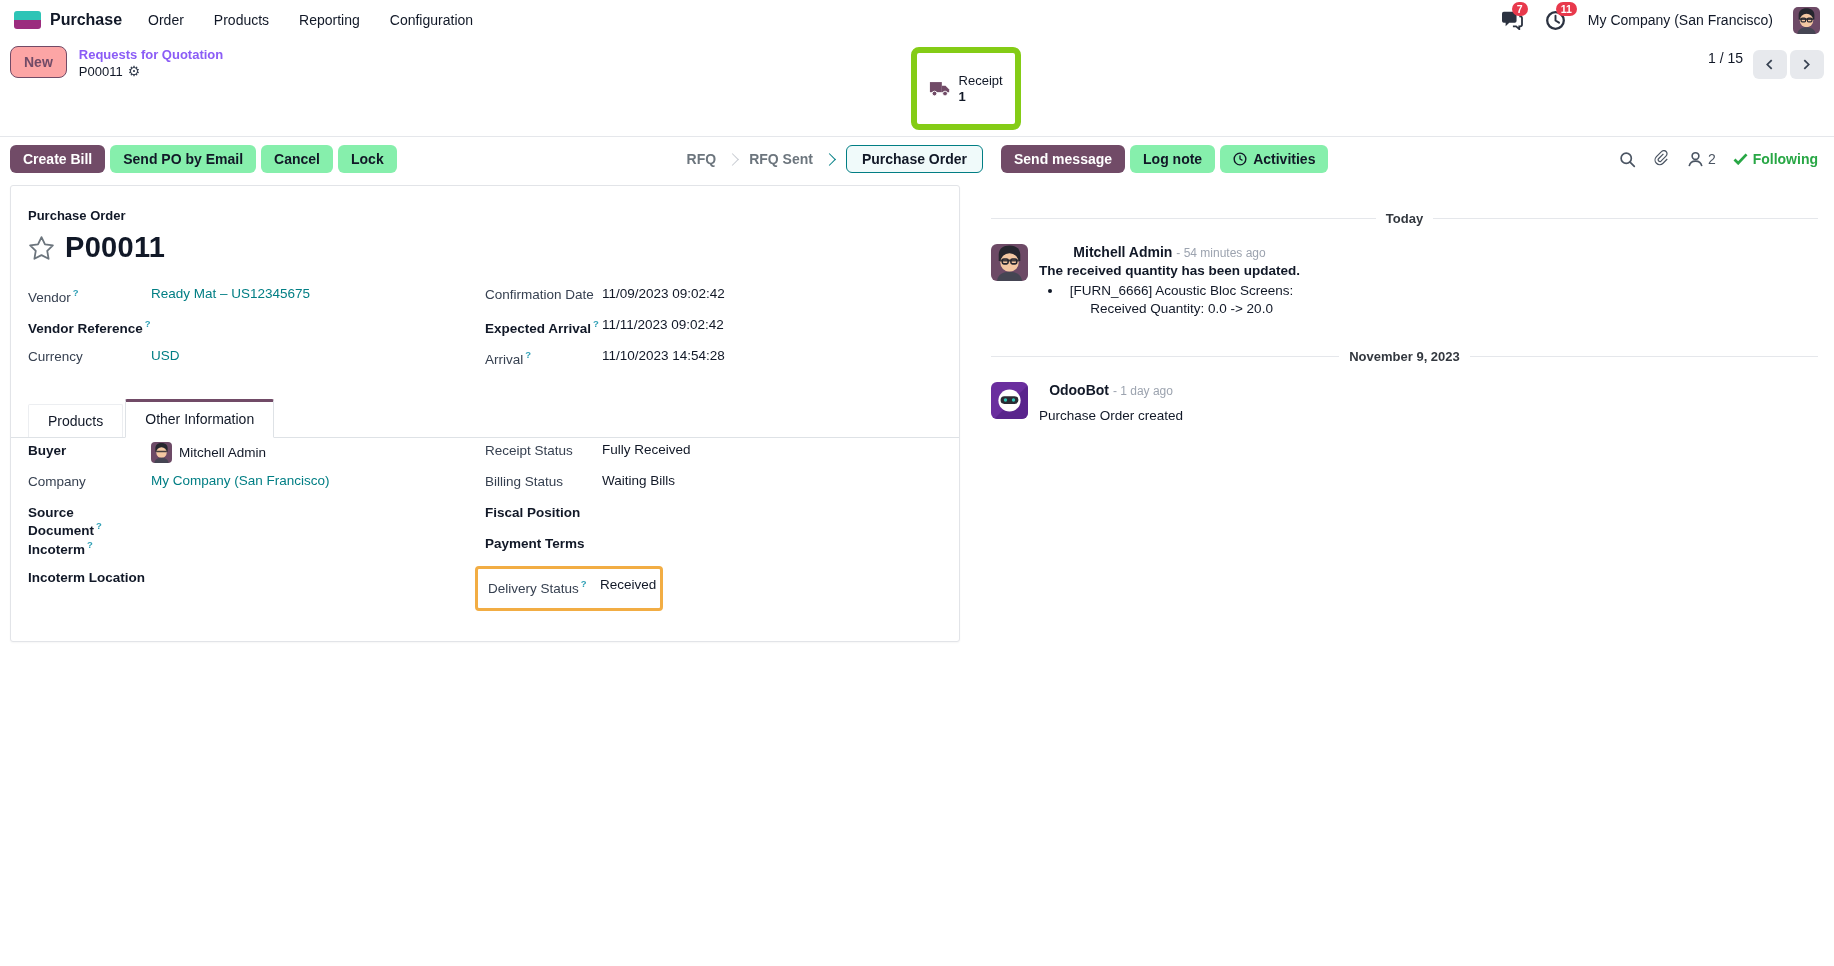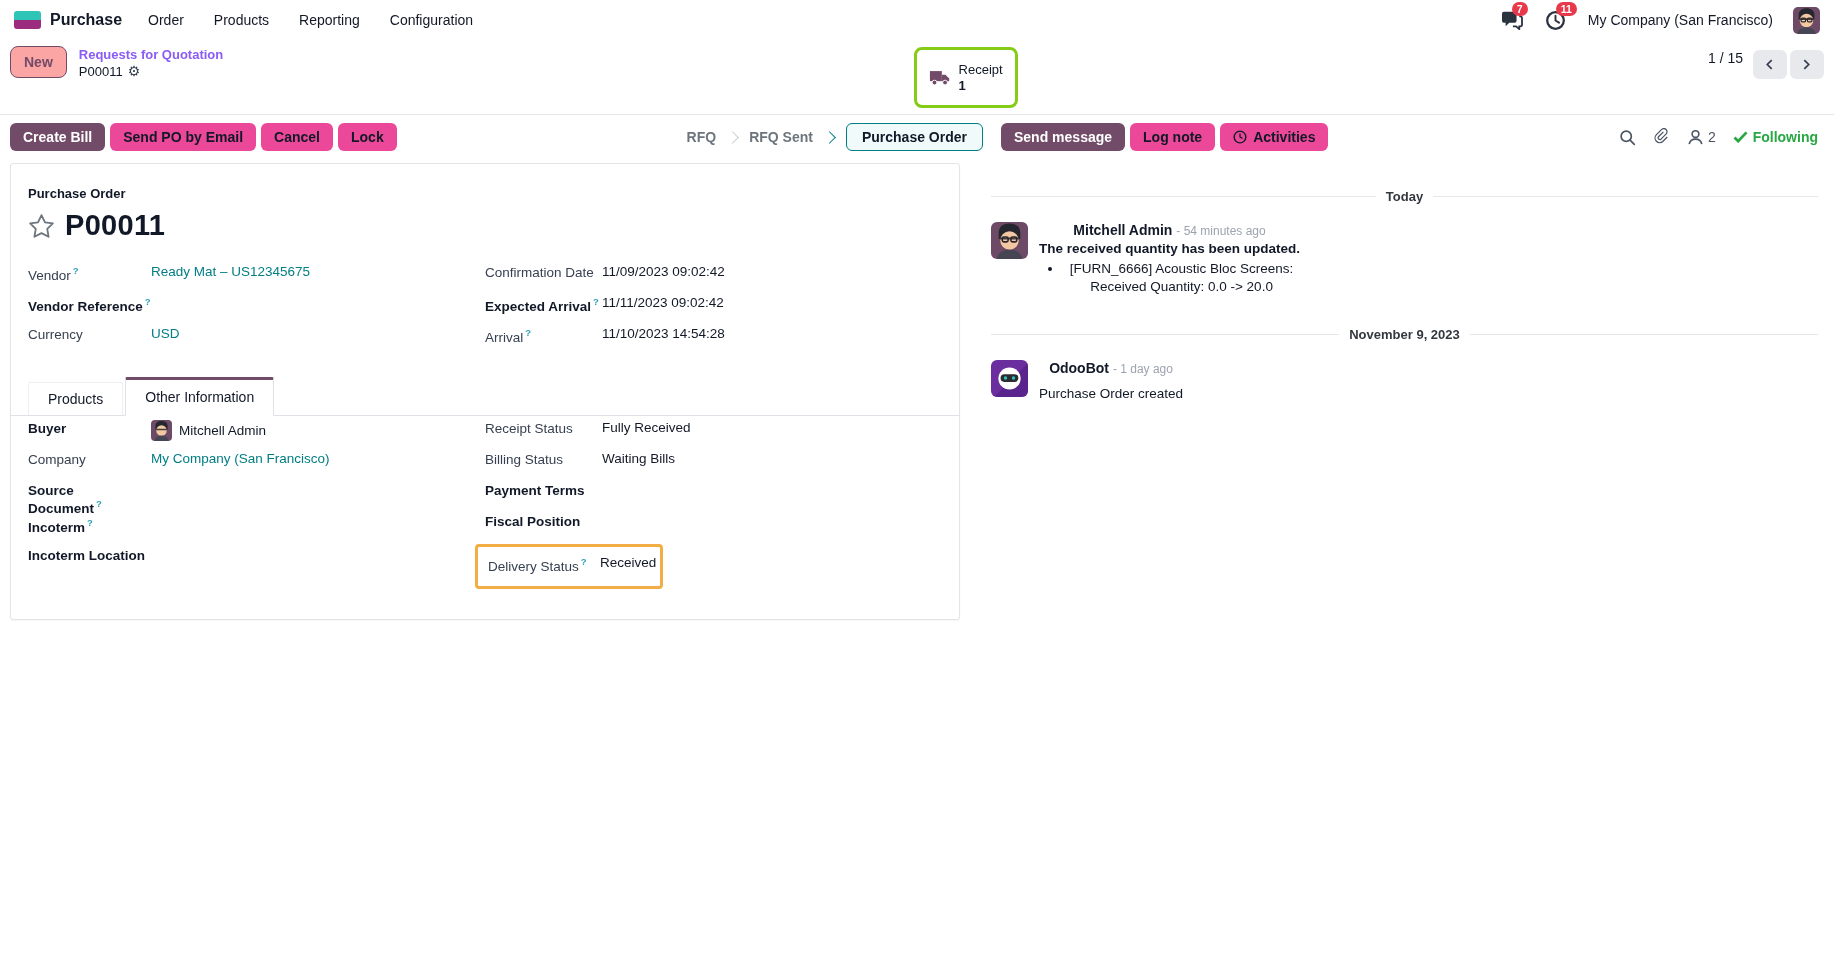--- a/index.html
+++ b/index.html
@@ -18,29 +18,29 @@
   .systray { display:flex; align-items:center; gap:20px; }
   .sys-icon { position:relative; width:24px; height:24px; display:flex; align-items:center; justify-content:center; }
   .badge { position:absolute; top:-6px; left:12px; background:#E8394C; color:#fff; font-size:10.5px; font-weight:700;
     border-radius:9px; padding:1px 5px; line-height:12px; }
   .company-name { font-size:14px; }
   .user-avatar { width:27px; height:27px; border-radius:5px; overflow:hidden; }
 
   
   .control-row { display:flex; align-items:flex-start; padding:6px 10px 6px 10px; }
   .btn { display:inline-block; border:none; border-radius:6px; padding:6px 13px; font-size:14px; font-weight:600;
-    cursor:pointer; font-family:inherit; background:#ec4899; color:#111827; }
+    cursor:pointer; font-family:inherit; background:#86efac; color:#111827; }
   .btn.primary { background:#714B67; color:#fff; }
   .btn-new { background:#fca5a5; border:1px solid #714B67; color:#714B67; border-radius:8px; padding:7px 13px; }
   .crumbs { margin-left:12px; line-height:1.25; padding-top:1px; }
   .crumb-parent { color:#8b5cf6; font-weight:700; font-size:13px; cursor:pointer; }
   .crumb-current { font-size:13px; display:flex; align-items:center; gap:5px; }
   .gear { color:#374151; font-family:"DejaVu Sans",sans-serif; font-size:14px; cursor:pointer; }
-  .smart-btn { margin:0 auto; background:#fff; border:3px solid #84cc16; border-radius:8px; display:flex;
-    align-items:center; gap:8px; padding:12px 12px; cursor:pointer; margin-top:1px; }
+  .smart-btn { margin:0 auto; background:#fff; border:6px solid #84cc16; border-radius:8px; display:flex;
+    align-items:center; gap:8px; padding:20px 12px; cursor:pointer; margin-top:1px; }
   .smart-btn .txt { text-align:left; line-height:1.2; font-size:13px; }
   .smart-btn .cnt { font-weight:700; }
   .pager { display:flex; align-items:flex-start; gap:10px; margin-top:4px; }
   .pager-value { font-size:14px; }
   .pager-btns { display:flex; gap:3px; }
   .pager-btn { width:34px; height:29px; background:#e7e9ed; border:none; border-radius:6px; display:flex;
     align-items:center; justify-content:center; cursor:pointer; }
 
   
   .toolbar-row { display:flex; border-top:1px solid #e5e7eb; padding:8px 0 8px 10px; }
@@ -333,25 +333,25 @@
           <div class="fcol fcol2">
             <div class="frow">
               <span class="flabel">Receipt Status</span>
               <span class="fvalue">Fully Received</span>
             </div>
             <div class="frow">
               <span class="flabel">Billing Status</span>
               <span class="fvalue">Waiting Bills</span>
             </div>
             <div class="frow">
+              <span class="flabel bold">Fiscal Position</span>
+              <span class="fvalue"></span>
+            </div>
+            <div class="frow">
               <span class="flabel bold">Payment Terms</span>
-              <span class="fvalue"></span>
-            </div>
-            <div class="frow">
-              <span class="flabel bold">Fiscal Position</span>
               <span class="fvalue"></span>
             </div>
             <div class="hl-box">
               <span class="flabel"><span>Delivery Status</span><sup class="help">?</sup></span>
               <span class="fvalue">Received</span>
             </div>
           </div>
         </div>
       </div>
     </div>

